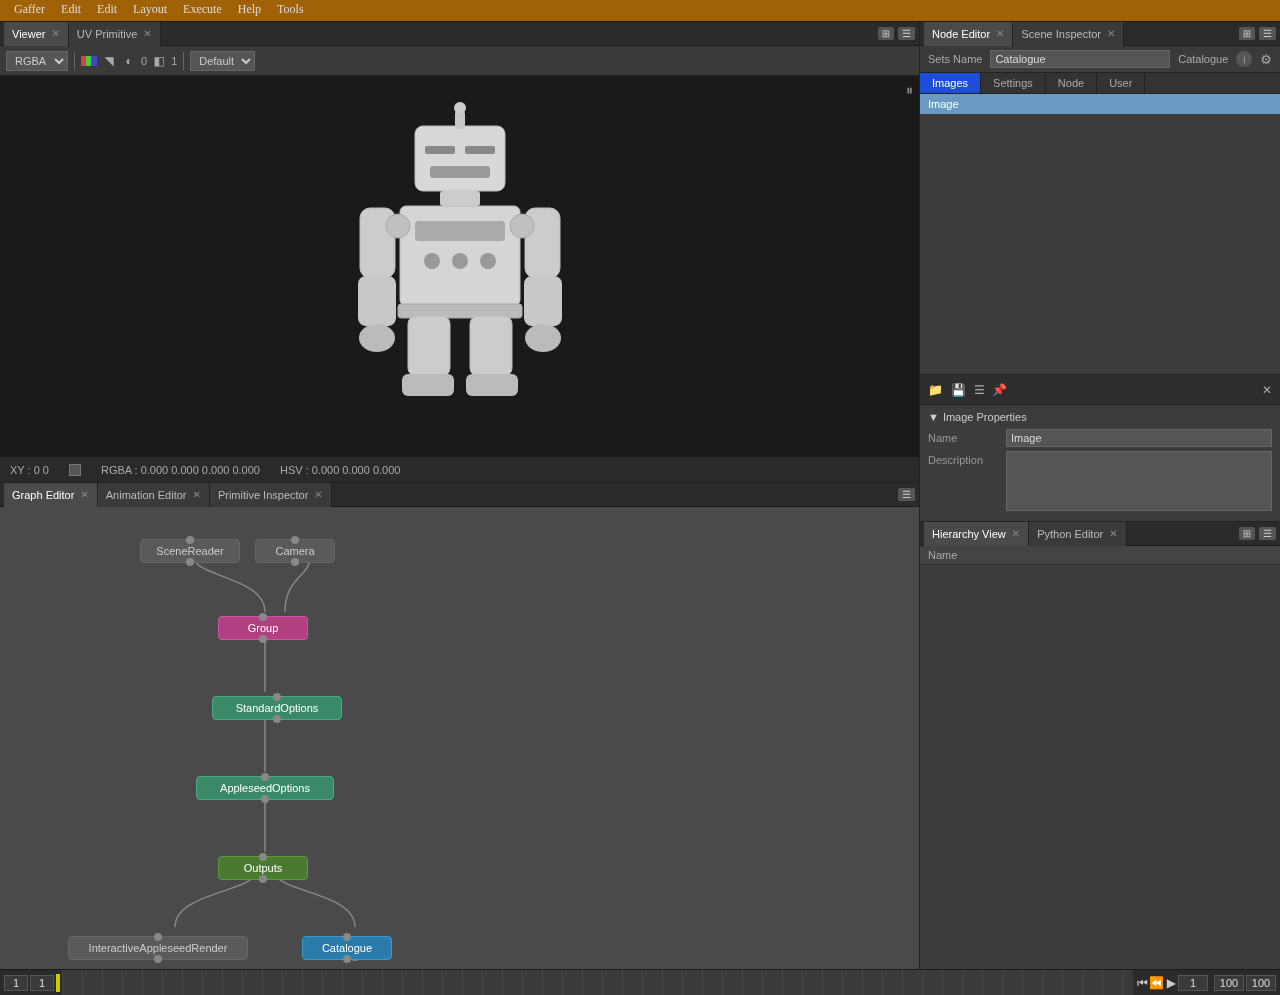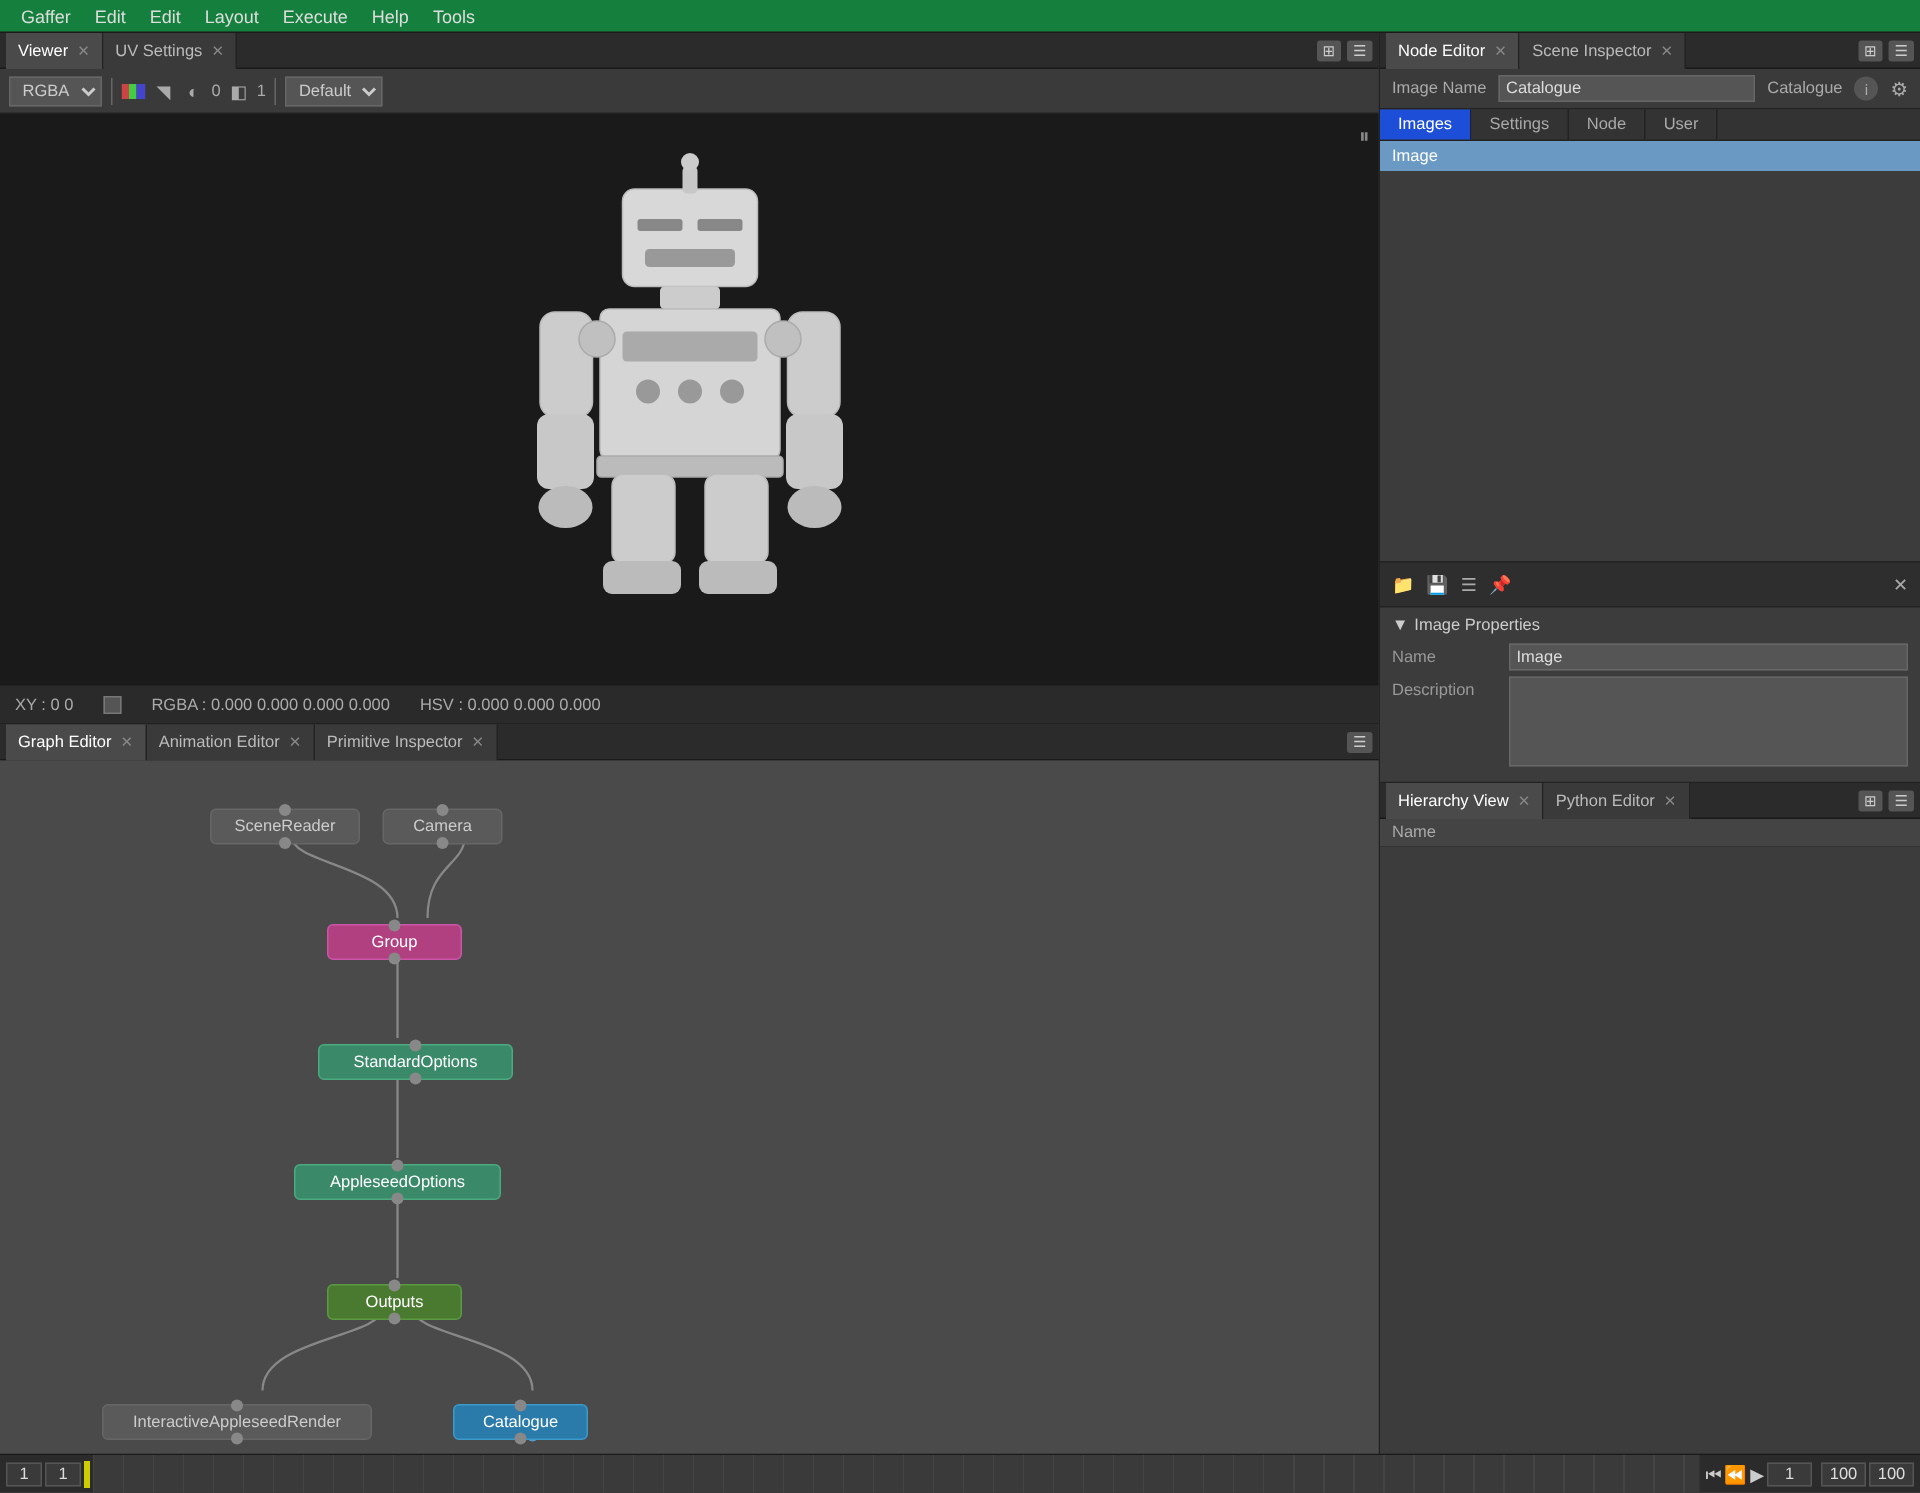--- a/index.html
+++ b/index.html
@@ -8,26 +8,27 @@
       font-family: sans-serif;
       font-size: 11px;
       color: #ccc;
       width: 1280px;
       height: 995px;
       overflow: hidden;
     }
 
     
     #menubar {
-      background: #15803d;
+      background: #a16207;
       height: 22px;
       display: flex;
-      align-items: center;
+      align-items: flex-start;
       padding: 0 6px;
       border-bottom: 1px solid #1a1a1a;
+      font-family: Liberation Serif, serif;
     }
     .menu-item {
       padding: 2px 8px;
       cursor: pointer;
       color: #ddd;
       font-size: 12px;
     }
 
     
     #main-layout {
@@ -458,21 +459,21 @@
   <div id="left-panel">
 
     <div id="viewer-panel" style="flex:0 0 460px; display:flex; flex-direction:column;">
 
       <div class="tab-bar">
         <div class="tab active">
           <span>Viewer</span>
           <span class="tab-close">✕</span>
         </div>
         <div class="tab">
-          <span>UV Settings</span>
+          <span>UV Primitive</span>
           <span class="tab-close">✕</span>
         </div>
         <div class="tab-bar-right">
           <button class="icon-btn">⊞</button>
           <button class="icon-btn">☰</button>
         </div>
       </div>
 
       <div id="viewer-toolbar">
         <select class="select-dropdown">
@@ -663,21 +664,21 @@
           <span>Scene Inspector</span>
           <span class="tab-close">✕</span>
         </div>
         <div class="tab-bar-right">
           <button class="icon-btn">⊞</button>
           <button class="icon-btn">☰</button>
         </div>
       </div>
 
       <div class="node-editor-header">
-        <span class="node-name-label">Image Name</span>
+        <span class="node-name-label">Sets Name</span>
         <input class="node-name-value" type="text" value="Catalogue" style="">
         <span class="node-type-badge">Catalogue</span>
         <div class="info-icon">ℹ</div>
         <span class="gear-icon">⚙</span>
       </div>
 
       <div class="node-sub-tabs">
         <div class="node-sub-tab active">Images</div>
         <div class="node-sub-tab">Settings</div>
         <div class="node-sub-tab">Node</div>

